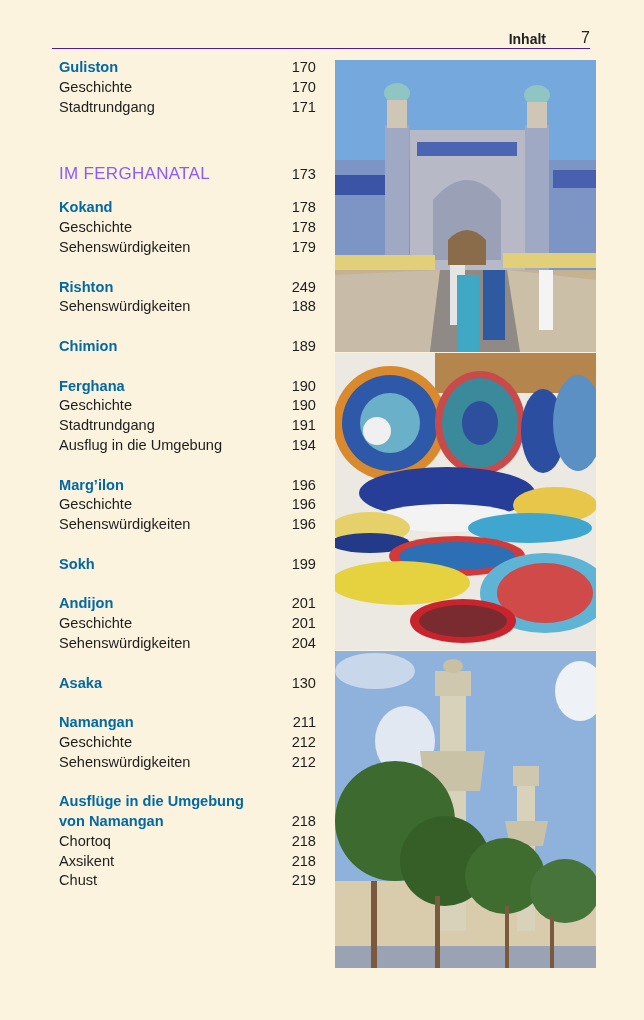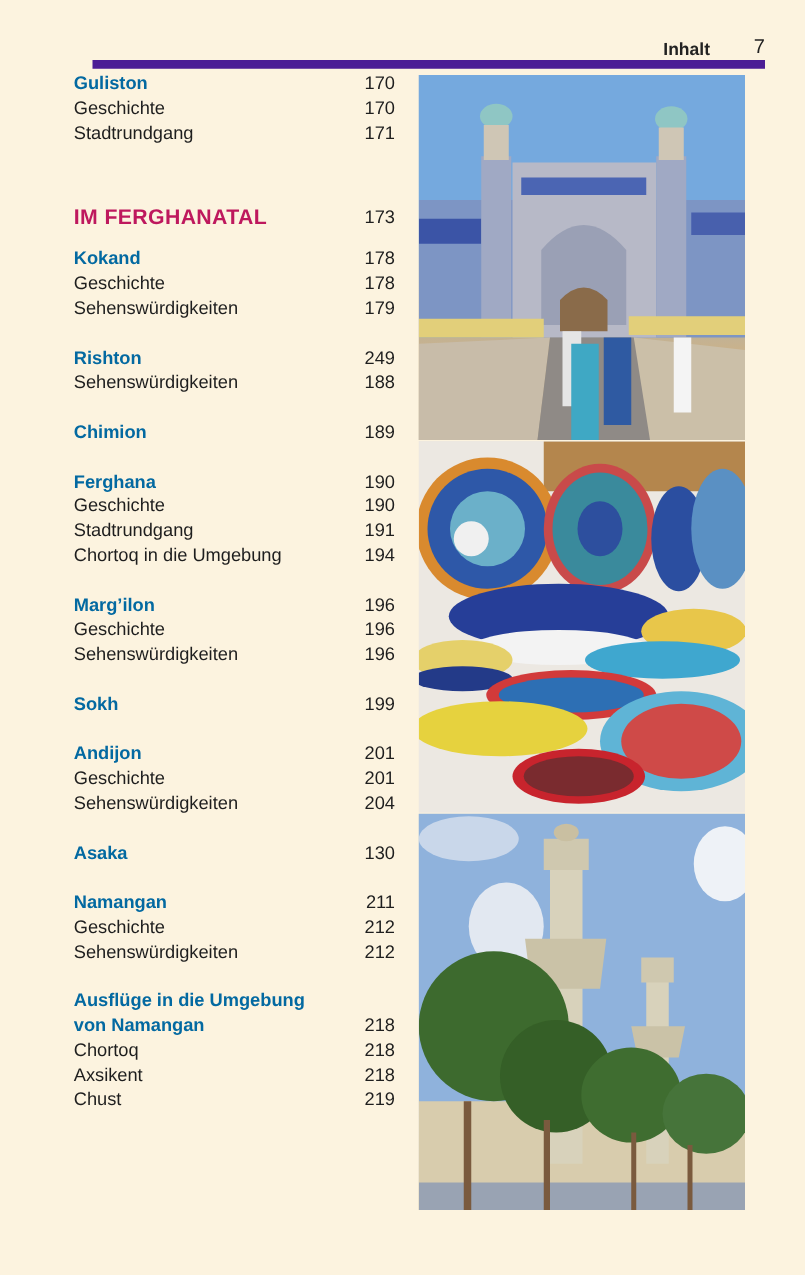--- a/index.html
+++ b/index.html
@@ -5,42 +5,42 @@
   html, body { margin: 0; padding: 0; }
   body {
     width: 644px; height: 1020px;
     background: #fcf3df;
     position: relative;
     overflow: hidden;
     font-family: "Liberation Sans", "DejaVu Sans", sans-serif;
     color: #1e1e1e;
   }
   .header {
-    position: absolute; left: 74px; top: 28px; width: 538px; height: 20px;
-    border-bottom: 7px solid #4c1d95;
+    position: absolute; left: 52px; top: 28px; width: 538px; height: 20px;
+    border-bottom: 1px solid #4c1d95;
   }
   .header .section {
     position: absolute; right: 44px; top: 3px;
     font-size: 14px; font-weight: bold; color: #222;
   }
   .header .pageno {
     position: absolute; right: 0; top: 1px;
     font-size: 16px; color: #222;
   }
   .toc {
     position: absolute; left: 59px; top: 58px; width: 257px;
   }
   .row {
     position: relative; height: 19.8px; line-height: 19.8px;
     font-size: 14.6px;
   }
   .row .label { position: absolute; left: 0; white-space: nowrap; }
   .row .page { position: absolute; right: 0; }
   .row.city .label { color: #0369a1; font-weight: bold; }
-  .row.region .label { color: #be185d; font-size: 17px; font-weight: bold; letter-spacing: 0.3px; }
+  .row.region .label { color: #8b5cf6; font-size: 17px; font-weight: normal; letter-spacing: 0.3px; }
   .row.region { height: 26px; line-height: 26px; }
   .gap { height: 19.8px; }
   .gap.big { height: 44px; }
   .gap.after-region { height: 11px; }
 
   .photos { position: absolute; left: 335px; top: 60px; width: 261px; }
   .photo { position: relative; width: 261px; overflow: hidden; }
   .photo1 { height: 292px; background: linear-gradient(#6fa3da 0%, #7eb1e3 40%, #c9b28c 75%, #a89c88 100%); }
   .photo2 { height: 297px; margin-top: 1px; background: #e9e5df; }
   .photo3 { height: 317px; margin-top: 1px; background: linear-gradient(#8fb3dc 0%, #b9cde6 45%, #d9d2bb 80%, #c8bfa4 100%); }
@@ -106,21 +106,21 @@
     </div>
   <div class="row">
       <span class="label">Geschichte</span>
       <span class="page">190</span>
     </div>
   <div class="row">
       <span class="label">Stadtrundgang</span>
       <span class="page">191</span>
     </div>
   <div class="row">
-      <span class="label">Chortoq in die Umgebung</span>
+      <span class="label">Ausflug in die Umgebung</span>
       <span class="page">194</span>
     </div>
   <div class="gap"></div>
   <div class="row city">
       <span class="label">Marg’ilon</span>
       <span class="page">196</span>
     </div>
   <div class="row">
       <span class="label">Geschichte</span>
       <span class="page">196</span>

